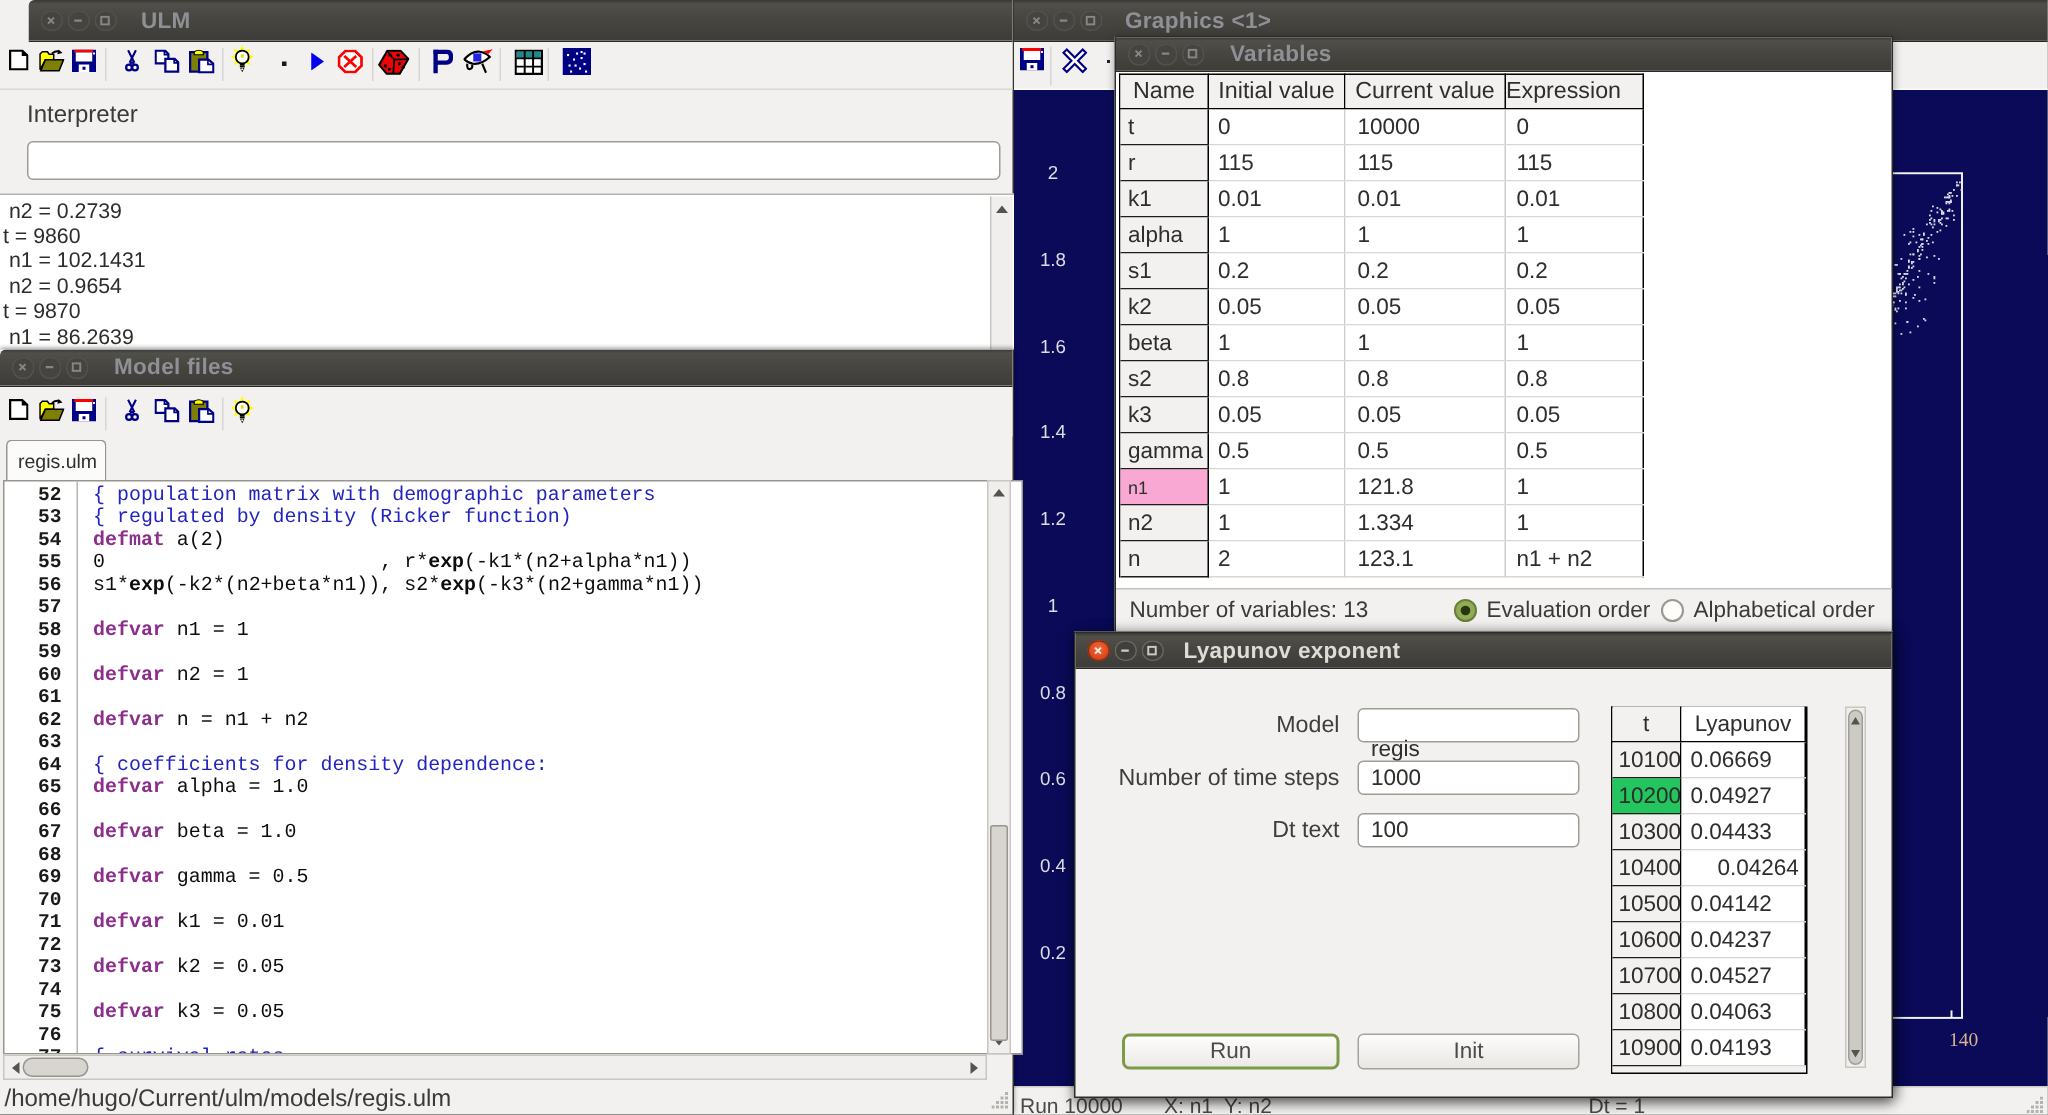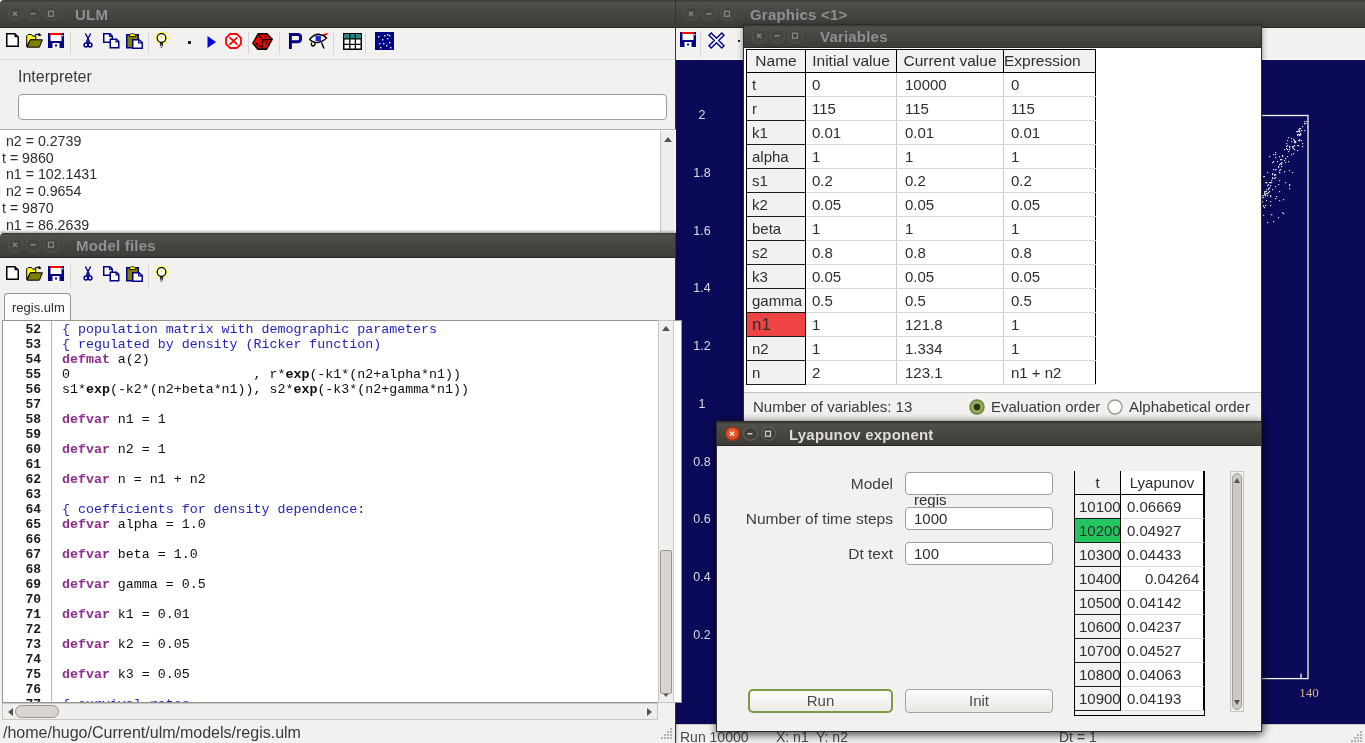--- a/index.html
+++ b/index.html
@@ -325,21 +325,21 @@
           <rect x="9" y="6" width="2" height="2"></rect>
           <rect x="0" y="9" width="2" height="2"></rect>
           <rect x="3" y="9" width="2" height="2"></rect>
           <rect x="6" y="9" width="2" height="2"></rect>
           <rect x="9" y="9" width="2" height="2"></rect>
         </g>
     </svg>
   </div>
 </div>
 <div class="win" id="ulm" style="left:0; top:0; width:676px; height:233px; background:#f2f1f0; border-right:1px solid #34332f;">
-  <div class="tbar" style="height:28px; border-radius:4px 0 0 0;">
+  <div class="tbar" style="height:28px; border-radius:4px 0 0 0;margin-left:19px;">
     <div class="btns">
       <div class="wbtn">
           <svg width="10" height="10" viewBox="0 0 10 10">
             <path d="M3 3l4 4M7 3l-4 4" stroke="#888680" stroke-width="1.4"></path>
           </svg>
         </div>
       <div class="wbtn" style="">
           <svg width="10" height="10" viewBox="0 0 10 10">
             <path d="M2.5 5h5" stroke="#888680" stroke-width="1.5"></path>
           </svg>
@@ -679,21 +679,21 @@
 <div class="abs" style="left:62px; top:240px; width:91px; height:24px; background:#fff; border-right:1px solid #cfccc8; padding-left:6px; font-size:15px; color:#2e2e2c; line-height:24px; white-space:nowrap; overflow:hidden;">0.05</div>
 <div class="abs" style="left:153px; top:240px; width:107px; height:24px; background:#fff; border-right:1px solid #cfccc8; padding-left:8px; font-size:15px; color:#2e2e2c; line-height:24px; white-space:nowrap; overflow:hidden;">0.05</div>
 <div class="abs" style="left:260px; top:240px; width:92px; height:24px; background:#fff; border-right:1px solid #000; padding-left:7px; font-size:15px; color:#2e2e2c; line-height:24px; white-space:nowrap; overflow:hidden;">0.05</div>
 <div class="abs" style="left:62px; top:263px; width:290px; height:1px; background:#d8d6d2;"></div>
 <div class="abs" style="left:3px; top:264px; width:59px; height:24px; background:#f2f1f0; border-right:1px solid #000; padding-left:5px; font-size:15px; color:#2e2e2c; line-height:24px; white-space:nowrap; overflow:hidden;">gamma</div>
 <div class="abs" style="left:3px; top:287px; width:59px; height:1px; background:#1c1c1a;"></div>
 <div class="abs" style="left:62px; top:264px; width:91px; height:24px; background:#fff; border-right:1px solid #cfccc8; padding-left:6px; font-size:15px; color:#2e2e2c; line-height:24px; white-space:nowrap; overflow:hidden;">0.5</div>
 <div class="abs" style="left:153px; top:264px; width:107px; height:24px; background:#fff; border-right:1px solid #cfccc8; padding-left:8px; font-size:15px; color:#2e2e2c; line-height:24px; white-space:nowrap; overflow:hidden;">0.5</div>
 <div class="abs" style="left:260px; top:264px; width:92px; height:24px; background:#fff; border-right:1px solid #000; padding-left:7px; font-size:15px; color:#2e2e2c; line-height:24px; white-space:nowrap; overflow:hidden;">0.5</div>
 <div class="abs" style="left:62px; top:287px; width:290px; height:1px; background:#d8d6d2;"></div>
-<div class="abs" style="left:3px; top:288px; width:59px; height:24px; background:#ef4444; border-right:1px solid #000; padding-left:5px; font-size:17px; color:#2e2e2c; line-height:24px; white-space:nowrap; overflow:hidden;">n1</div>
+<div class="abs" style="left:3px; top:288px; width:59px; height:24px; background:#f9a8d4; border-right:1px solid #000; padding-left:5px; font-size:12px; color:#2e2e2c; line-height:24px; white-space:nowrap; overflow:hidden;">n1</div>
 <div class="abs" style="left:3px; top:311px; width:59px; height:1px; background:#1c1c1a;"></div>
 <div class="abs" style="left:62px; top:288px; width:91px; height:24px; background:#fff; border-right:1px solid #cfccc8; padding-left:6px; font-size:15px; color:#2e2e2c; line-height:24px; white-space:nowrap; overflow:hidden;">1</div>
 <div class="abs" style="left:153px; top:288px; width:107px; height:24px; background:#fff; border-right:1px solid #cfccc8; padding-left:8px; font-size:15px; color:#2e2e2c; line-height:24px; white-space:nowrap; overflow:hidden;">121.8</div>
 <div class="abs" style="left:260px; top:288px; width:92px; height:24px; background:#fff; border-right:1px solid #000; padding-left:7px; font-size:15px; color:#2e2e2c; line-height:24px; white-space:nowrap; overflow:hidden;">1</div>
 <div class="abs" style="left:62px; top:311px; width:290px; height:1px; background:#d8d6d2;"></div>
 <div class="abs" style="left:3px; top:312px; width:59px; height:24px; background:#f2f1f0; border-right:1px solid #000; padding-left:5px; font-size:15px; color:#2e2e2c; line-height:24px; white-space:nowrap; overflow:hidden;">n2</div>
 <div class="abs" style="left:3px; top:335px; width:59px; height:1px; background:#1c1c1a;"></div>
 <div class="abs" style="left:62px; top:312px; width:91px; height:24px; background:#fff; border-right:1px solid #cfccc8; padding-left:6px; font-size:15px; color:#2e2e2c; line-height:24px; white-space:nowrap; overflow:hidden;">1</div>
 <div class="abs" style="left:153px; top:312px; width:107px; height:24px; background:#fff; border-right:1px solid #cfccc8; padding-left:8px; font-size:15px; color:#2e2e2c; line-height:24px; white-space:nowrap; overflow:hidden;">1.334</div>
 <div class="abs" style="left:260px; top:312px; width:92px; height:24px; background:#fff; border-right:1px solid #000; padding-left:7px; font-size:15px; color:#2e2e2c; line-height:24px; white-space:nowrap; overflow:hidden;">1</div>

